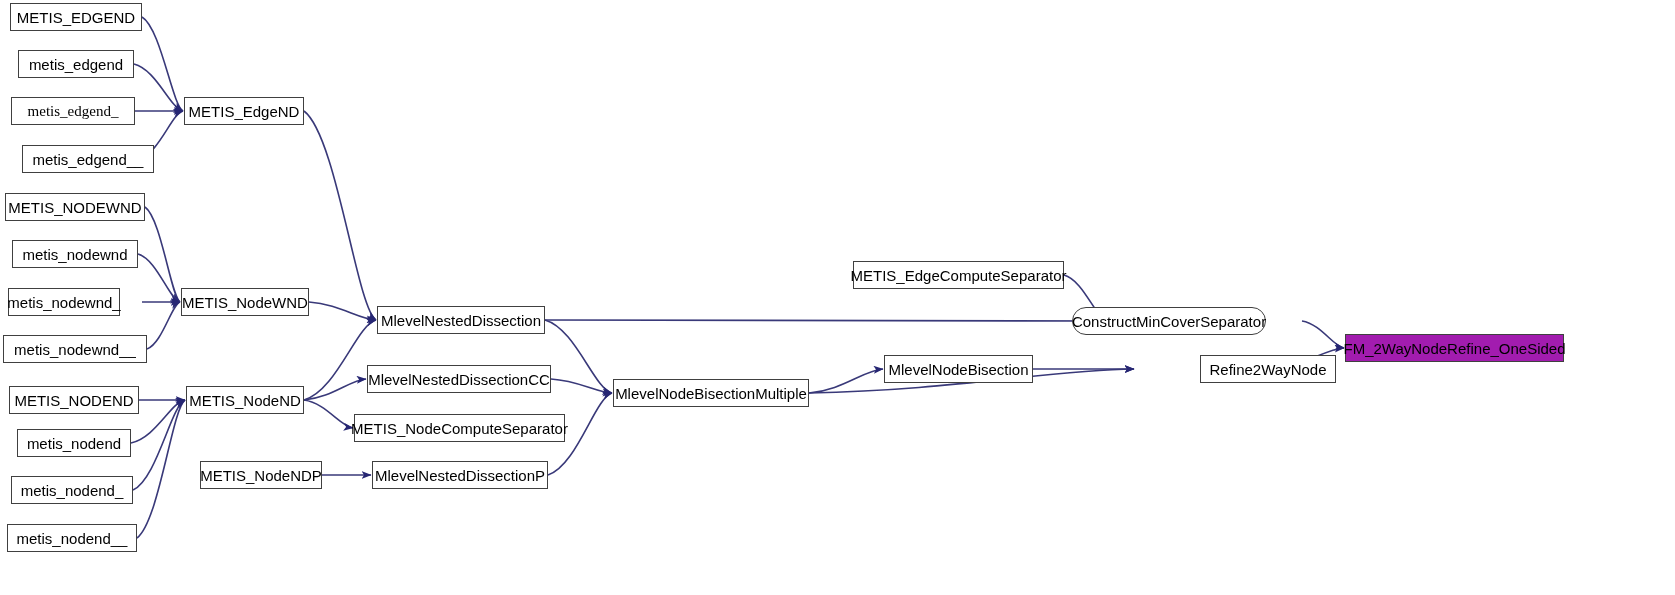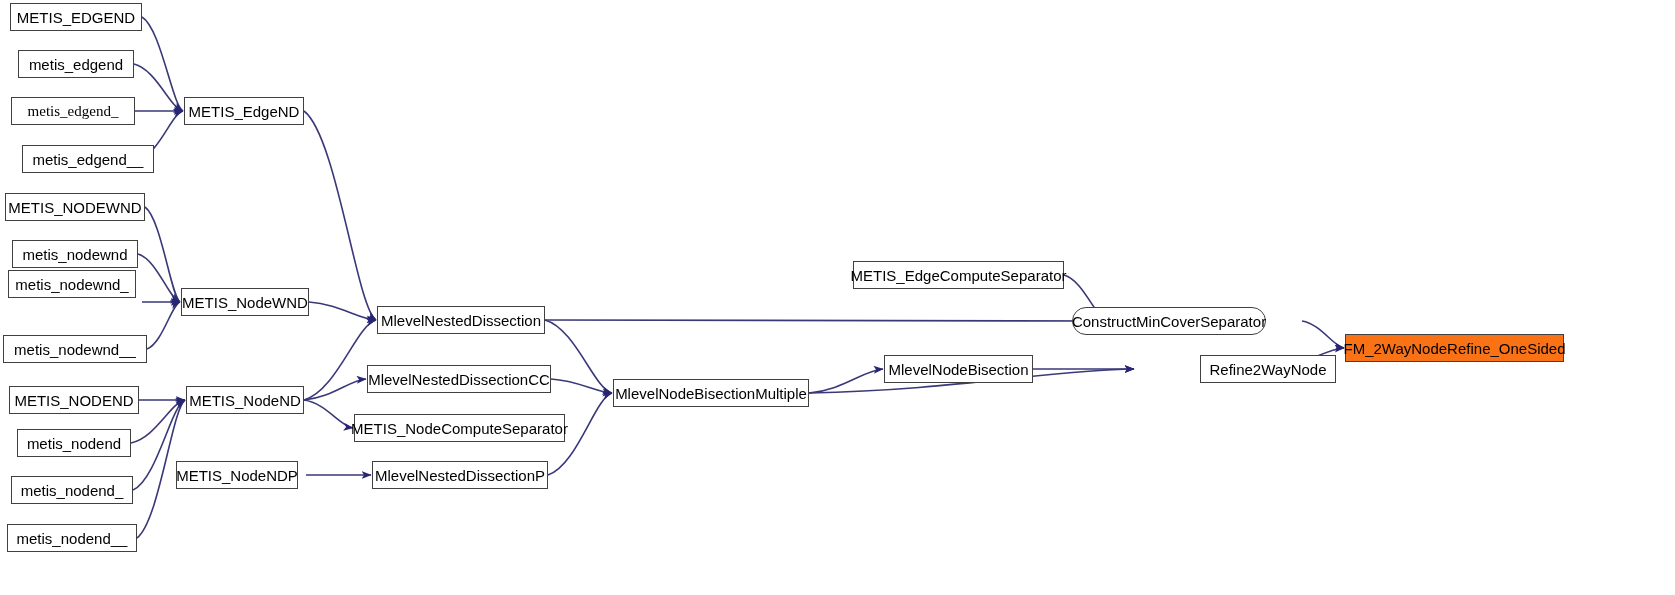--- a/index.html
+++ b/index.html
@@ -14,21 +14,21 @@
     border:1px solid #404040;
     display:flex;
     align-items:center;
     justify-content:center;
     font-size:15px;
     line-height:1;
     color:#000000;
     white-space:nowrap;
     letter-spacing:0px;
   }
-  .node.hl{ background:#f97316; border-color:#404040; }
+  .node.hl{ background:#a21caf; border-color:#404040; }
   .node-label{ padding:0 7px; pointer-events:none; }
 </style>
 </head>
 <body>
 
 <div id="canvas">
   <svg id="edges" viewBox="0 0 1675 595" width="1675" height="595" xmlns="http://www.w3.org/2000/svg">
     <defs>
       <marker id="arrow" markerWidth="10" markerHeight="8" refX="9.4" refY="4" orient="auto" markerUnits="userSpaceOnUse">
         <path d="M0,0 L10,4 L0,8 L2.4,4 Z" fill="#262673"></path>
@@ -80,21 +80,21 @@
       </div>
       <div class="node" style="left: 184px; top: 97px; width: 120px; height: 28px;">
         <span class="node-label">METIS_EdgeND</span>
       </div>
       <div class="node" style="left: 5px; top: 193px; width: 140px; height: 28px;">
         <span class="node-label">METIS_NODEWND</span>
       </div>
       <div class="node" style="left: 12px; top: 240px; width: 126px; height: 28px;">
         <span class="node-label">metis_nodewnd</span>
       </div>
-      <div class="node" style="left: 8px; top: 270px; width: 128px; height: 28px;">
+      <div class="node" style="left: 8px; top: 288px; width: 112px; height: 28px;">
         <span class="node-label">metis_nodewnd_</span>
       </div>
       <div class="node" style="left: 3px; top: 335px; width: 144px; height: 28px;">
         <span class="node-label">metis_nodewnd__</span>
       </div>
       <div class="node" style="left: 181px; top: 288px; width: 128px; height: 28px;">
         <span class="node-label">METIS_NodeWND</span>
       </div>
       <div class="node" style="left: 9px; top: 386px; width: 130px; height: 28px;">
         <span class="node-label">METIS_NODEND</span>
@@ -104,21 +104,21 @@
       </div>
       <div class="node" style="left: 11px; top: 476px; width: 122px; height: 28px;">
         <span class="node-label">metis_nodend_</span>
       </div>
       <div class="node" style="left: 7px; top: 524px; width: 130px; height: 28px;">
         <span class="node-label">metis_nodend__</span>
       </div>
       <div class="node" style="left: 186px; top: 386px; width: 118px; height: 28px;">
         <span class="node-label">METIS_NodeND</span>
       </div>
-      <div class="node" style="left: 176px; top: 461px; width: 122px; height: 28px;">
+      <div class="node" style="left: 200px; top: 461px; width: 122px; height: 28px;">
         <span class="node-label">METIS_NodeNDP</span>
       </div>
       <div class="node" style="left: 377px; top: 306px; width: 168px; height: 28px;">
         <span class="node-label">MlevelNestedDissection</span>
       </div>
       <div class="node" style="left: 367px; top: 365px; width: 184px; height: 28px;">
         <span class="node-label">MlevelNestedDissectionCC</span>
       </div>
       <div class="node" style="left: 354px; top: 414px; width: 211px; height: 28px;">
         <span class="node-label">METIS_NodeComputeSeparator</span>

